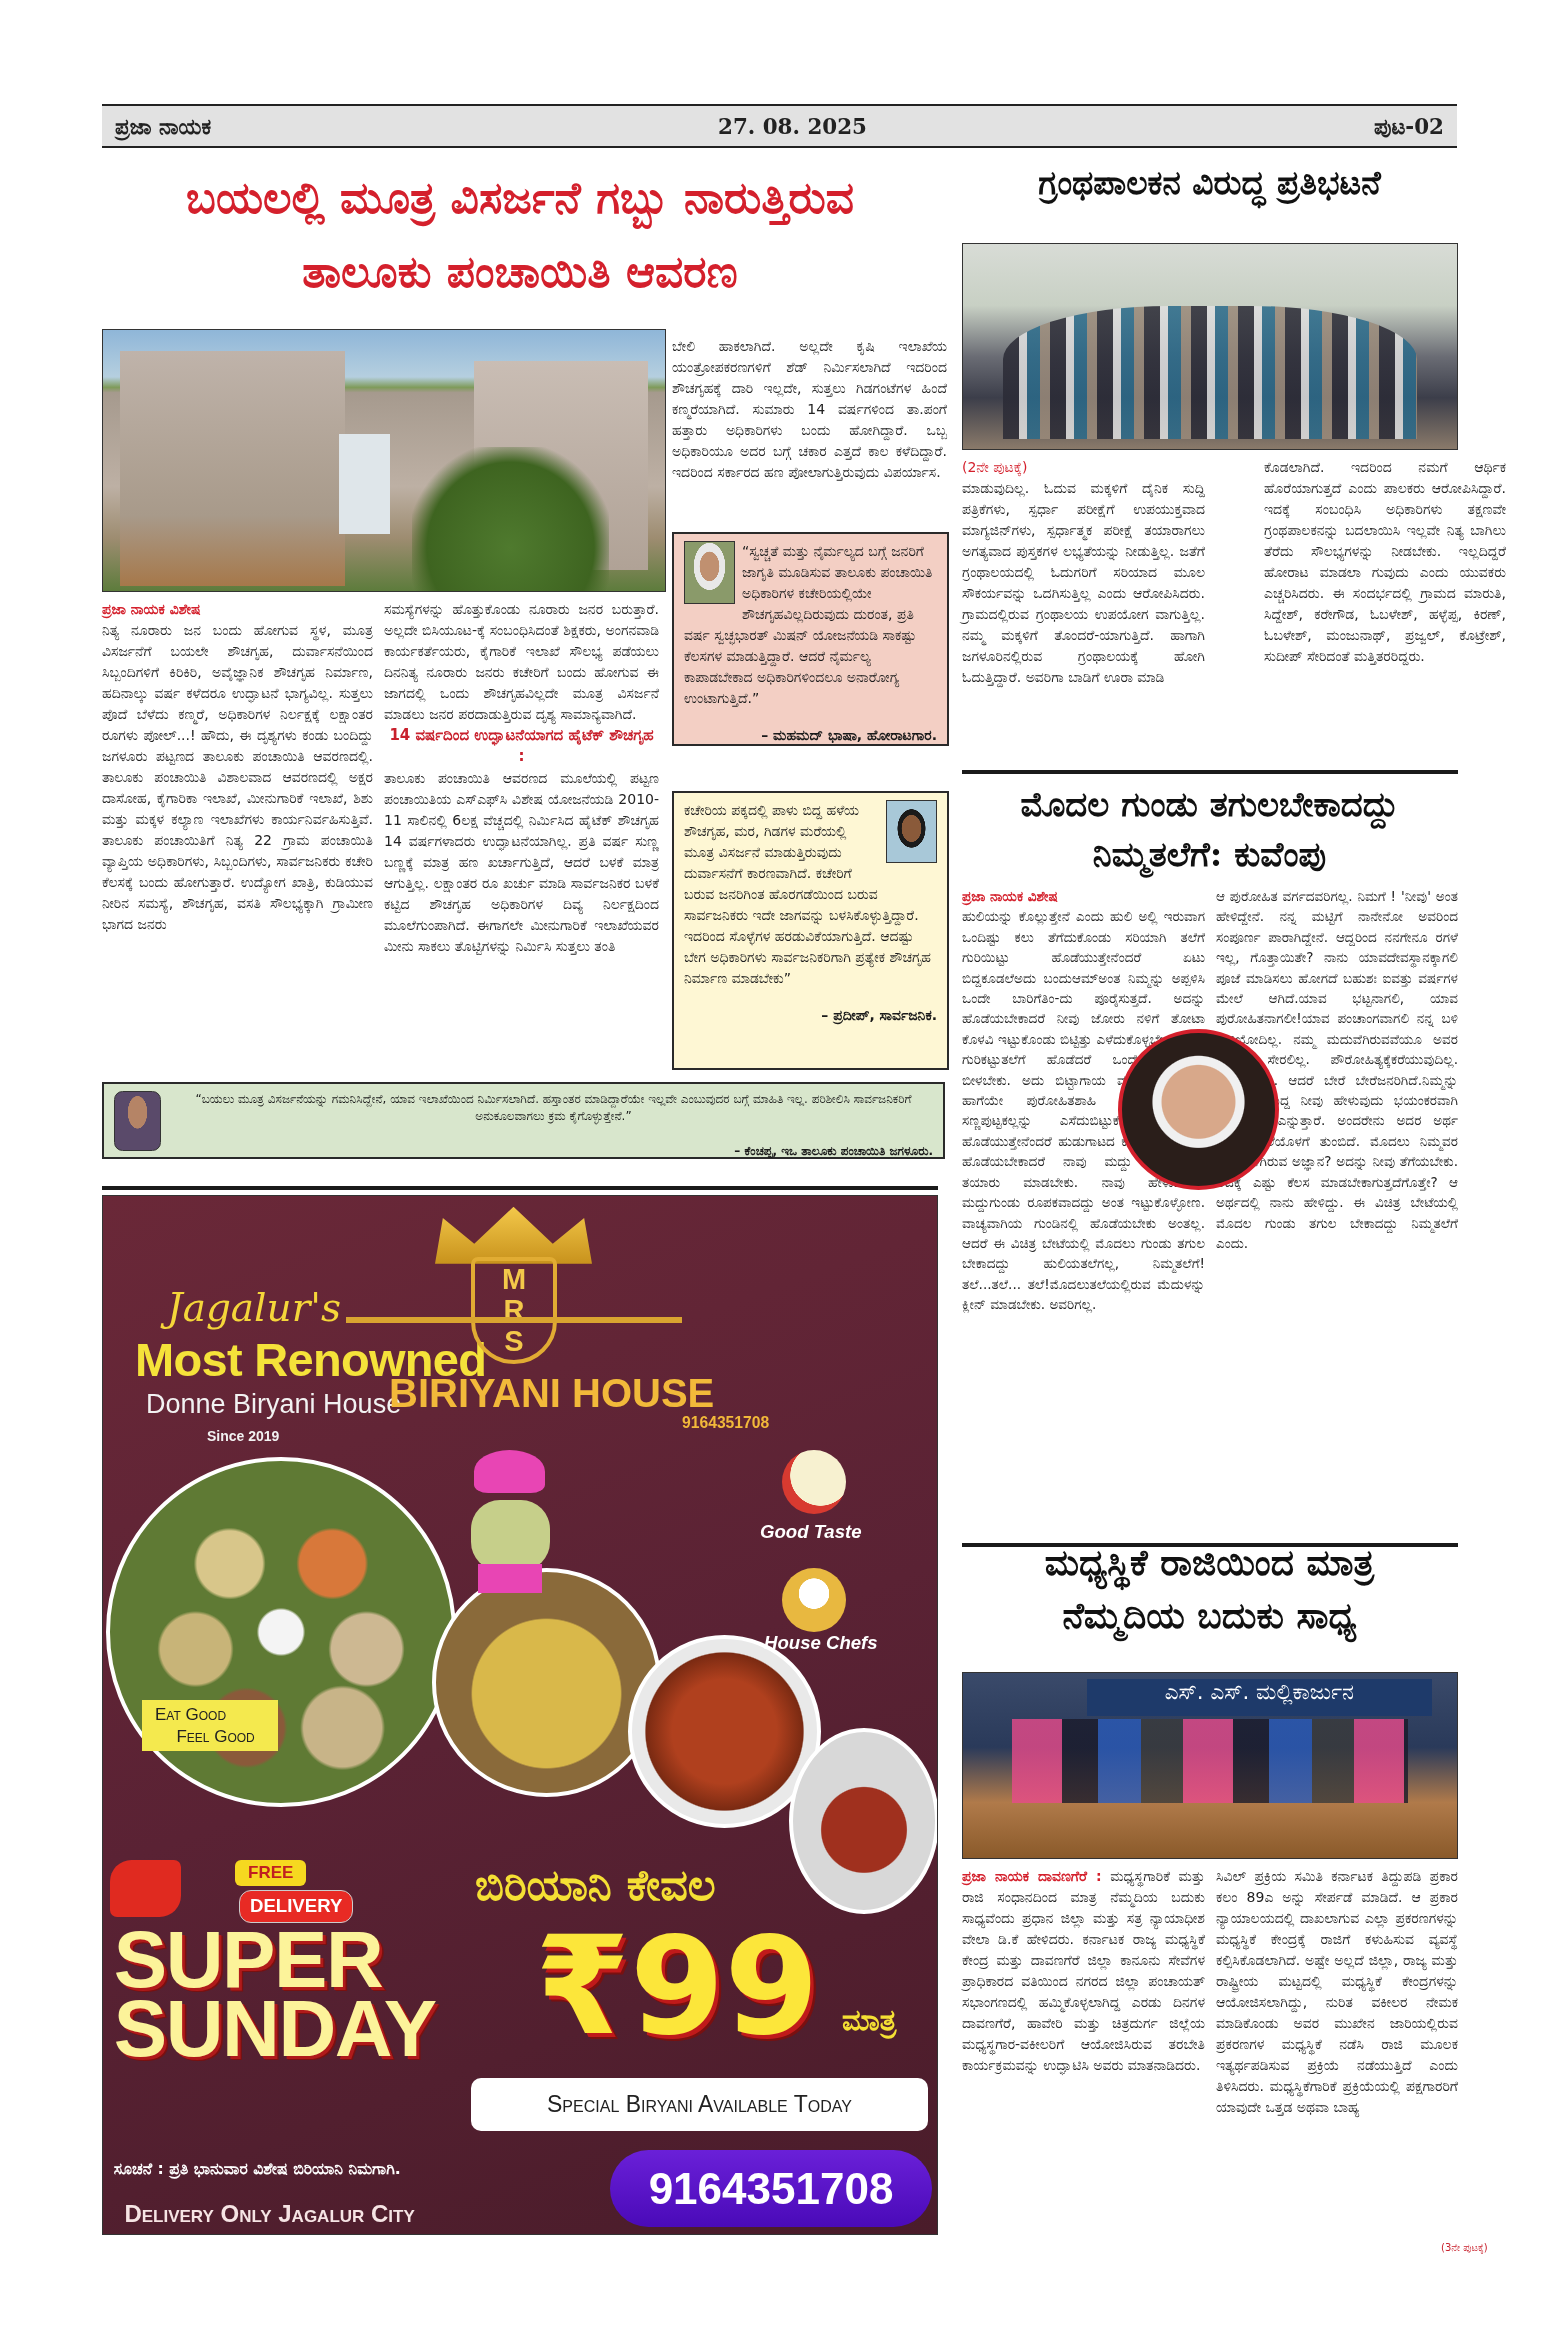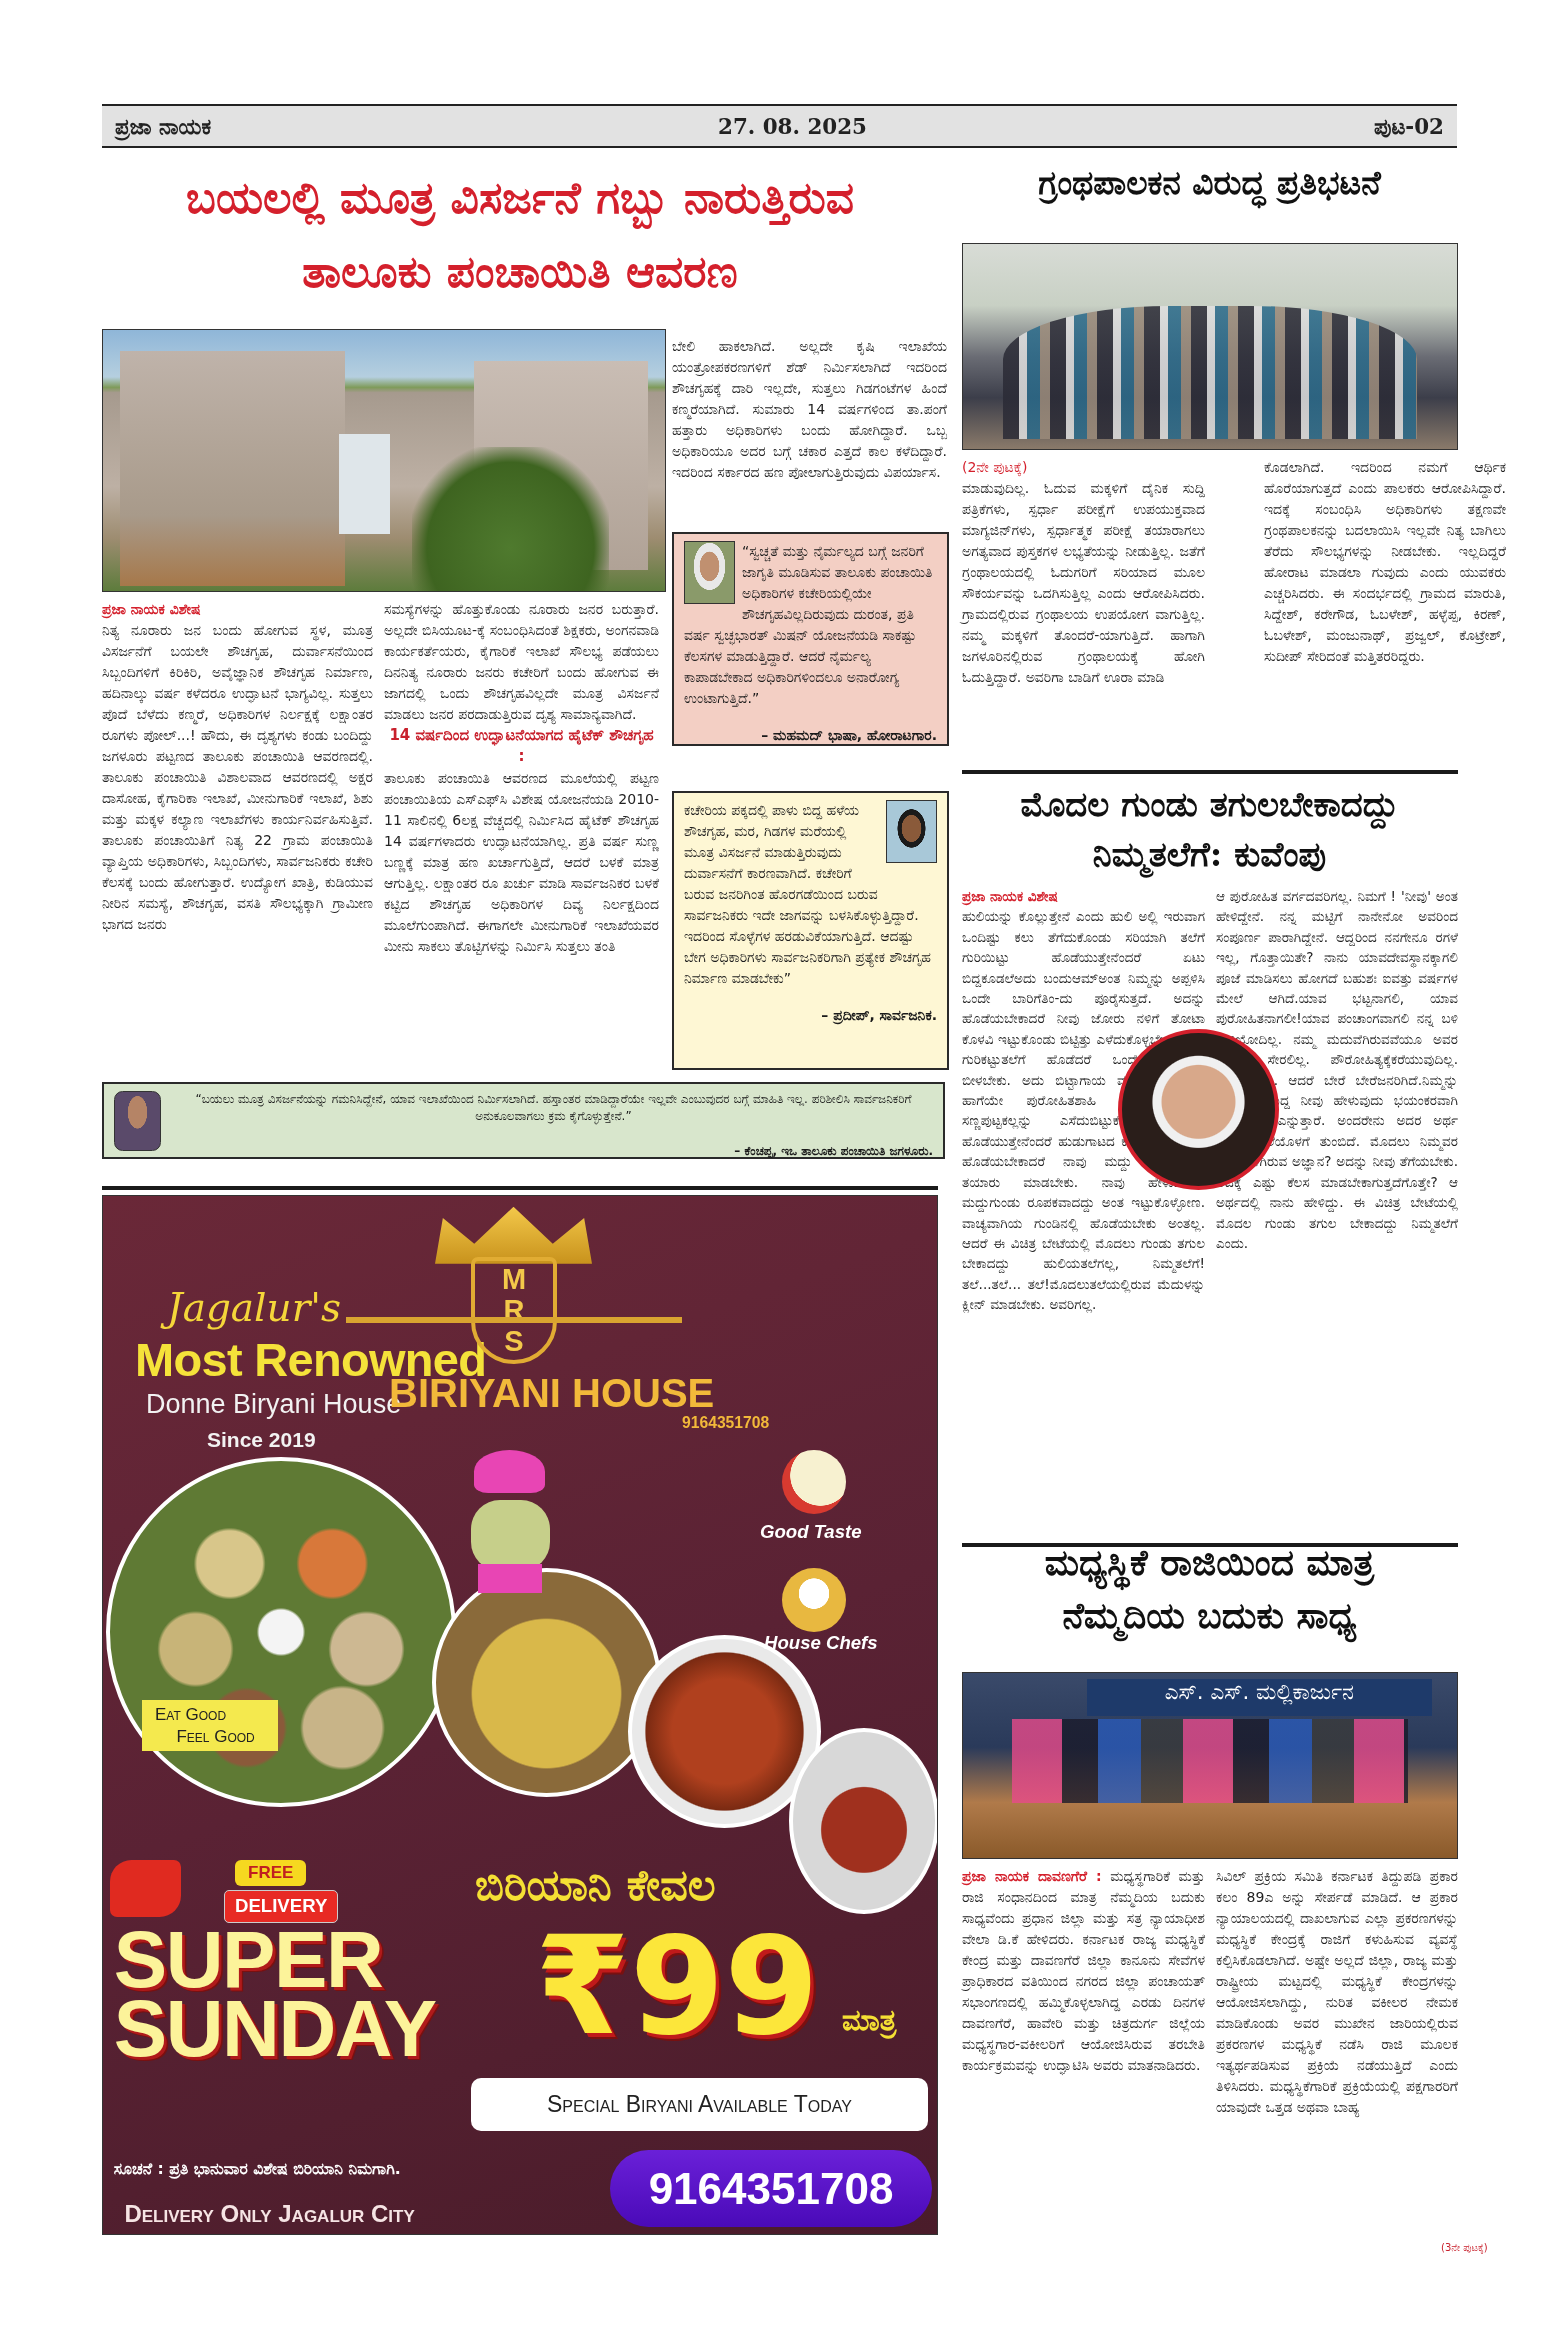--- a/index.html
+++ b/index.html
@@ -40,21 +40,21 @@
   .quote-box .attrib { text-align: right; font-weight: bold; display: block; margin-top: 16px; }
   .quote-green .qtext { text-align: center; font-size: 12px; line-height: 17px; }
 
   .hr { position: absolute; height: 3.6px; background: #1a1a1a; }
 
   .ad { position: absolute; left: 102px; top: 1195px; width: 836px; height: 1040px; border: 1.4px solid #333;
     background: linear-gradient(160deg,#6a2838 0%,#5a2234 50%,#4a1c2a 100%); overflow: hidden; }
   .ad .tag1 { position:absolute; left:64px; top:89px; font-family:"DejaVu Serif",serif; font-style:italic; font-size:39px; color:#f5d63a; }
   .ad .tag2 { position:absolute; left:32px; top:136px; font-family:"Liberation Sans",sans-serif; font-weight:bold; font-size:47px; color:#f5e23a; letter-spacing:-0.7px; }
   .ad .tag3 { position:absolute; left:43px; top:193px; font-family:"Liberation Sans",sans-serif; font-size:27px; color:#f2f2f2; }
-  .ad .tag4 { position:absolute; left:104px; top:232px; font-family:"Liberation Sans",sans-serif; font-weight:bold; font-size:21px; color:#f2f2f2; }
+  .ad .tag4 { position:absolute; left:104px; top:232px; font-family:"Liberation Sans",sans-serif; font-weight:bold; font-size:14px; color:#f2f2f2; }
   .ad .crest { position:absolute; left:243px; top:0; width:336px; height:164px; }
   .ad .crest .crown { position:absolute; left:89px; top:10.7px; width:157px; height:57px;
     background: linear-gradient(180deg,#f3c84a,#c8921c); clip-path: polygon(0 100%,5% 20%,25% 65%,50% 0,75% 65%,95% 20%,100% 100%); }
   .ad .crest .shield { position:absolute; left:125px; top:61px; width:86px; height:107px; border:4.3px solid #e1ac33; border-radius: 7.1px 7.1px 43px 43px;
     color:#f3c84a; font-family:"Liberation Sans",sans-serif; font-weight:bold; text-align:center; font-size:29px; line-height:31px; padding-top:2.9px; }
   .ad .crest .wings { position:absolute; left:0; top:121px; width:336px; height:5.7px; background:#d9a430; }
   .ad .brand { position:absolute; left:286px; top:175px; font-family:"Liberation Sans",sans-serif; font-size:40px; color:#f2b93a; font-weight:bold; }
   .ad .brand-phone { position:absolute; left:579px; top:218px; font-family:"Liberation Sans",sans-serif; font-weight:bold; font-size:15.7px; color:#f2b93a; }
 
   .ad .food1 { position:absolute; left:2.9px; top:261px; width:350px; height:350px; border-radius:50%; border:4.3px solid #fff;
@@ -72,21 +72,21 @@
   .ad .badge { position:absolute; width:64px; height:64px; border-radius:50%; }
   .ad .badge-taste { left:679px; top:254px; background:radial-gradient(circle at 60% 40%,#f7f1d0 0 55%,#d83a30 56%); }
   .ad .badge-chef { left:679px; top:372px; background:radial-gradient(circle at 50% 40%,#ffffff 0 30%,#e8b840 31%); }
   .ad .lbl { position:absolute; font-family:"Liberation Sans",sans-serif; font-weight:bold; font-style:italic; color:#fff; font-size:18.6px; }
   .ad .lbl-taste { left:657px; top:325px; }
   .ad .lbl-chef { left:661px; top:436px; }
   .ad .eatgood { position:absolute; left:39px; top:504px; width:136px; height:51px; background:#f4e94e; color:#222;
     font-family:"Liberation Sans",sans-serif; font-size:17px; line-height:21.4px; padding:4.3px 13px; font-variant: small-caps; }
   .ad .scooter { position:absolute; left:7.1px; top:664px; width:71px; height:57px; background:#e02a20; border-radius: 21.4px 7.1px 21.4px 7.1px; }
   .ad .free { position:absolute; left:132px; top:664px; background:#f6d820; color:#c02020; font-family:"Liberation Sans",sans-serif; font-weight:bold; font-size:17px; padding:2.9px 13px; border-radius:6px; }
-  .ad .deliv { position:absolute; left:121px; top:694px; background:#e82a24; color:#fff; font-family:"Liberation Sans",sans-serif; font-weight:bold; font-size:18.6px; padding:4.3px 10px; border-radius:5px; border:1.4px solid #ccc; }
+  .ad .deliv { position:absolute; left:136px; top:694px; background:#e82a24; color:#fff; font-family:"Liberation Sans",sans-serif; font-weight:bold; font-size:18.6px; padding:4.3px 10px; border-radius:12px; border:1.4px solid #ccc; }
   .ad .kan-price { position:absolute; left:372px; top:664px; color:#f5e034; font-weight:bold; font-size:43px; }
   .ad .super { position:absolute; left:10.7px; top:729px; font-family:"Liberation Sans",sans-serif; font-weight:bold; font-size:80px; line-height:69px; color:#fcf39a;
     text-shadow: 2.9px 2.9px 0 #b01a1a, 4.3px 4.3px 0 #7a1010; letter-spacing:-1.4px; }
   .ad .rupee { position:absolute; left:432px; top:722px; font-family:"DejaVu Sans",sans-serif; font-weight:bold; font-size:136px; line-height:136px; color:#fce63a;
     text-shadow: 3.6px 3.6px 0 #c01a1a, 5.7px 5.7px 0 #7a1010; }
   .ad .matra { position:absolute; left:739px; top:807px; font-weight:bold; font-size:29px; color:#f5e034; }
   .ad .special { position:absolute; left:368px; top:882px; width:457px; height:53px; background:#fff; border-radius:10px;
     display:flex; align-items:center; justify-content:center; font-family:"Liberation Sans",sans-serif; font-size:23px; color:#222; font-variant:small-caps; }
   .ad .note { position:absolute; left:10.7px; top:963px; color:#fff; font-weight:bold; font-size:15.7px; }
   .ad .deliv-only { position:absolute; left:21.4px; top:1004px; color:#f6e4e4; font-family:"Liberation Sans",sans-serif; font-size:24px; font-variant:small-caps; font-weight:bold; }

